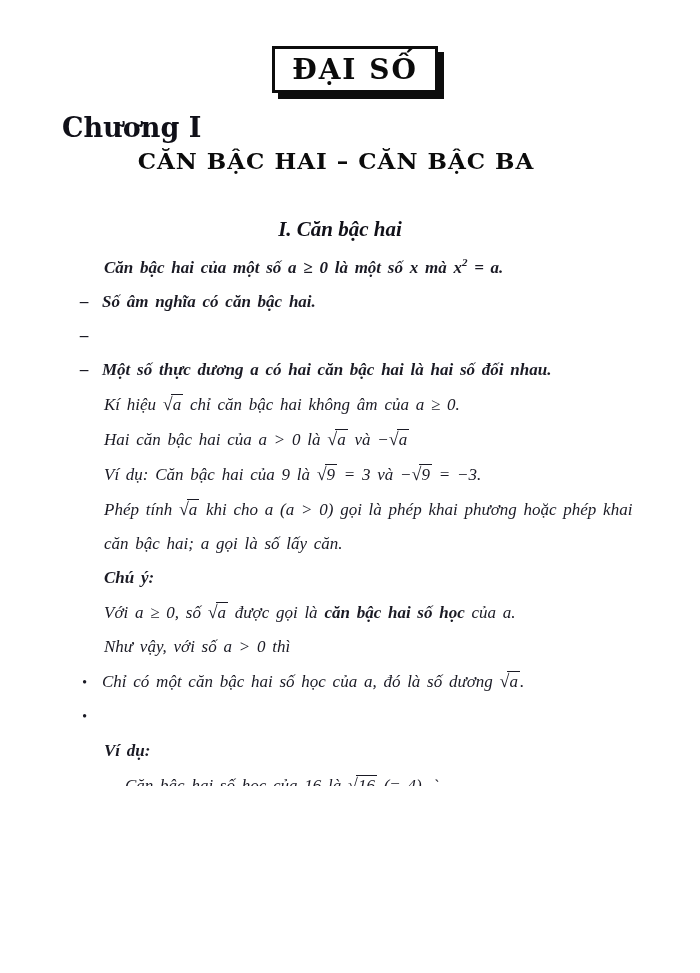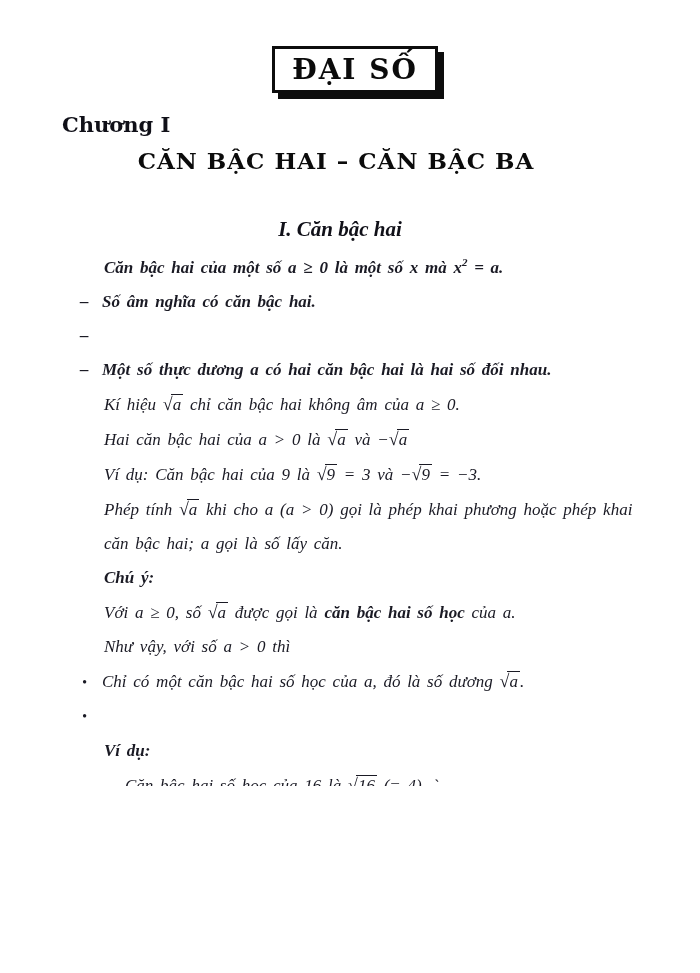--- a/index.html
+++ b/index.html
@@ -11,21 +11,21 @@
   .badge{
     position:absolute;left:272px;top:46px;width:166px;height:47px;
     box-sizing:border-box;border:3px solid #0d0d0d;background:#ffffff;
     box-shadow:6px 6px 0 #0d0d0d;
     display:flex;align-items:center;justify-content:center;
     font-family:"DejaVu Serif",serif;font-weight:bold;font-size:28px;
     letter-spacing:2px;color:#0b0b0b;
   }
   .chapter{
     position:absolute;left:62px;top:112px;
-    font-family:"DejaVu Serif",serif;font-weight:bold;font-size:21px;color:#101018;
+    font-family:"DejaVu Serif",serif;font-weight:bold;font-size:27px;color:#101018;
   }
   .title{
     position:absolute;left:0;top:147px;width:100%;text-align:center;
     transform:translateX(-14px);
     font-family:"DejaVu Serif",serif;font-weight:bold;font-size:23px;
     letter-spacing:1px;color:#0b0b0b;margin:0;
   }
   .section{
     position:absolute;left:0;top:217px;width:100%;text-align:center;
     transform:translateX(-10px);

